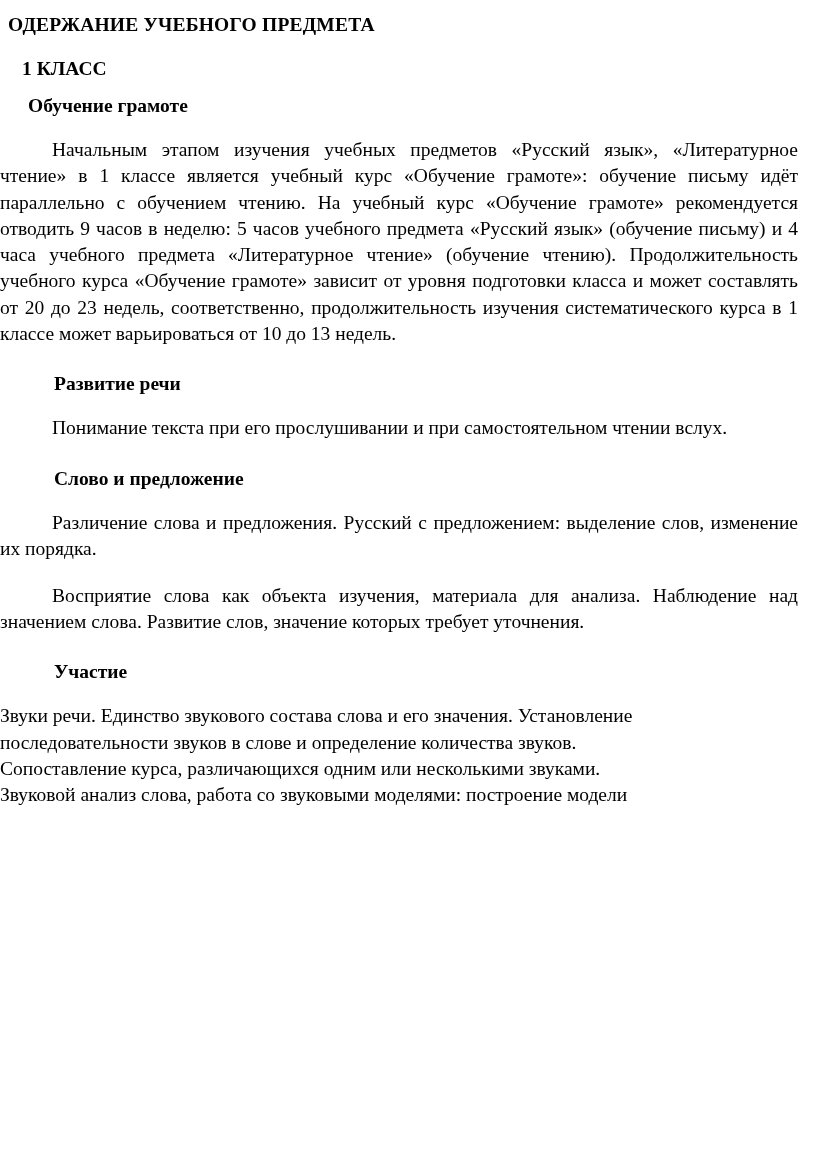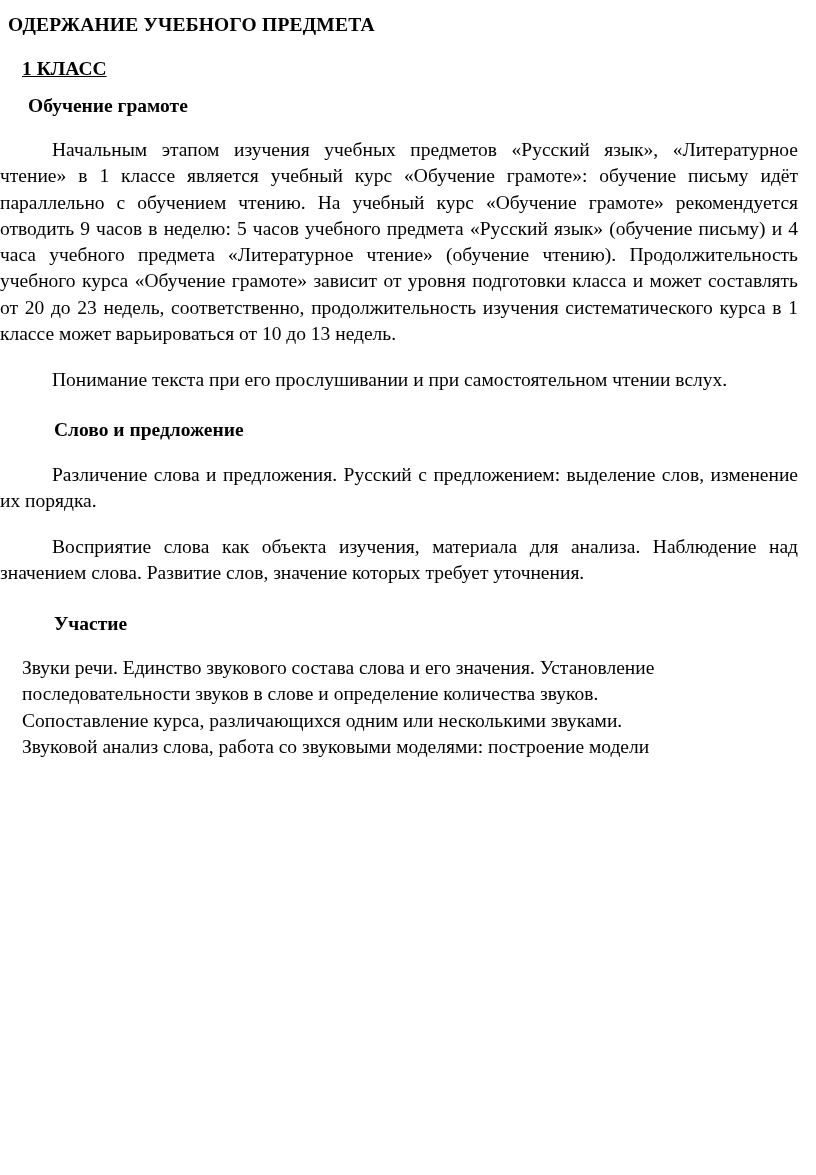--- a/index.html
+++ b/index.html
@@ -26,21 +26,20 @@
     font-weight: bold;
     letter-spacing: 0.2px;
     margin: 4px 0 0 8px;
     line-height: 1.15;
   }
   .h-class {
     font-size: 19.5px;
     font-weight: bold;
     margin: 22px 0 0 22px;
     line-height: 1.15;
-    text-decoration: underline;
   }
   .h-sub {
     font-size: 19.5px;
     font-weight: bold;
     margin: 14px 0 0 28px;
     line-height: 1.15;
   }
   .h-sub2 {
     font-size: 19.5px;
     font-weight: bold;
@@ -58,35 +57,35 @@
   }
   .tail {
     margin-top: 20px;
   }
   .tail p {
     font-size: 19.5px;
     line-height: 1.35;
     margin: 0;
     text-indent: 0;
     text-align: left;
-    padding-left: 22px;
   }
 </style>
 </head>
 <body>
 
 <div class="page">
 
   <div class="doc-title">ОДЕРЖАНИЕ УЧЕБНОГО ПРЕДМЕТА</div>
 
   <div class="h-class">1 КЛАСС</div>
 
   <div class="h-sub">Обучение грамоте</div>
   <p class="body">Начальным этапом изучения учебных предметов «Русский язык», «Литературное чтение» в 1 классе является учебный курс «Обучение грамоте»: обучение письму идёт параллельно с обучением чтению. На учебный курс «Обучение грамоте» рекомендуется отводить 9 часов в неделю: 5 часов учебного предмета «Русский язык» (обучение письму) и 4 часа учебного предмета «Литературное чтение» (обучение чтению). Продолжительность учебного курса «Обучение грамоте» зависит от уровня подготовки класса и может составлять от 20 до 23 недель, соответственно, продолжительность изучения систематического курса в 1 классе может варьироваться от 10 до 13 недель.</p>
 
+  <div class="h-sub2">Развитие речи</div>
   <p class="body">Понимание текста при его прослушивании и при самостоятельном чтении вслух.</p>
 
   <div class="h-sub2">Слово и предложение</div>
   <p class="body">Различение слова и предложения. Русский с предложением: выделение слов, изменение их порядка.</p>
   <p class="body">Восприятие слова как объекта изучения, материала для анализа. Наблюдение над значением слова. Развитие слов, значение которых требует уточнения.</p>
 
   <div class="h-sub2">Участие</div>
   <div class="tail">
     <p>Звуки речи. Единство звукового состава слова и его значения. Установление</p>
     <p>последовательности звуков в слове и определение количества звуков.</p>

